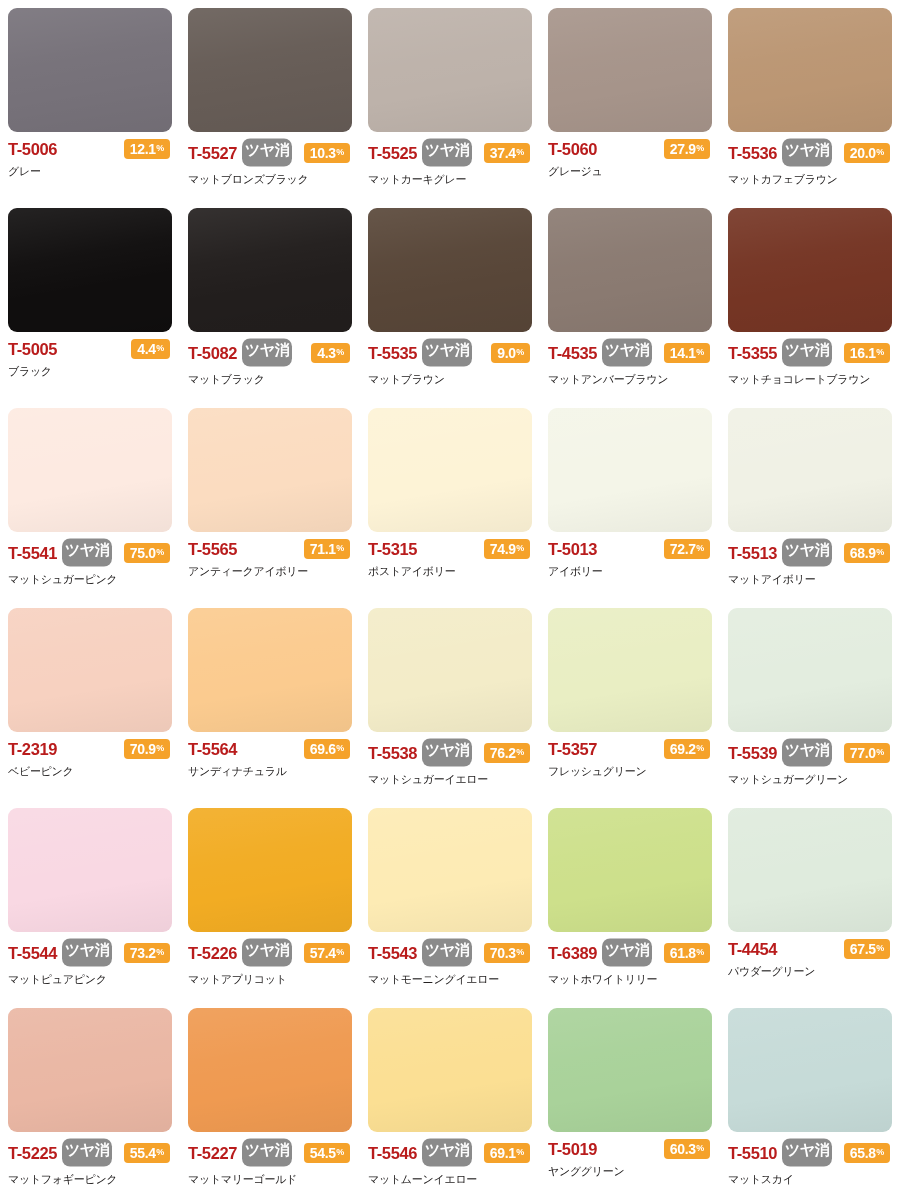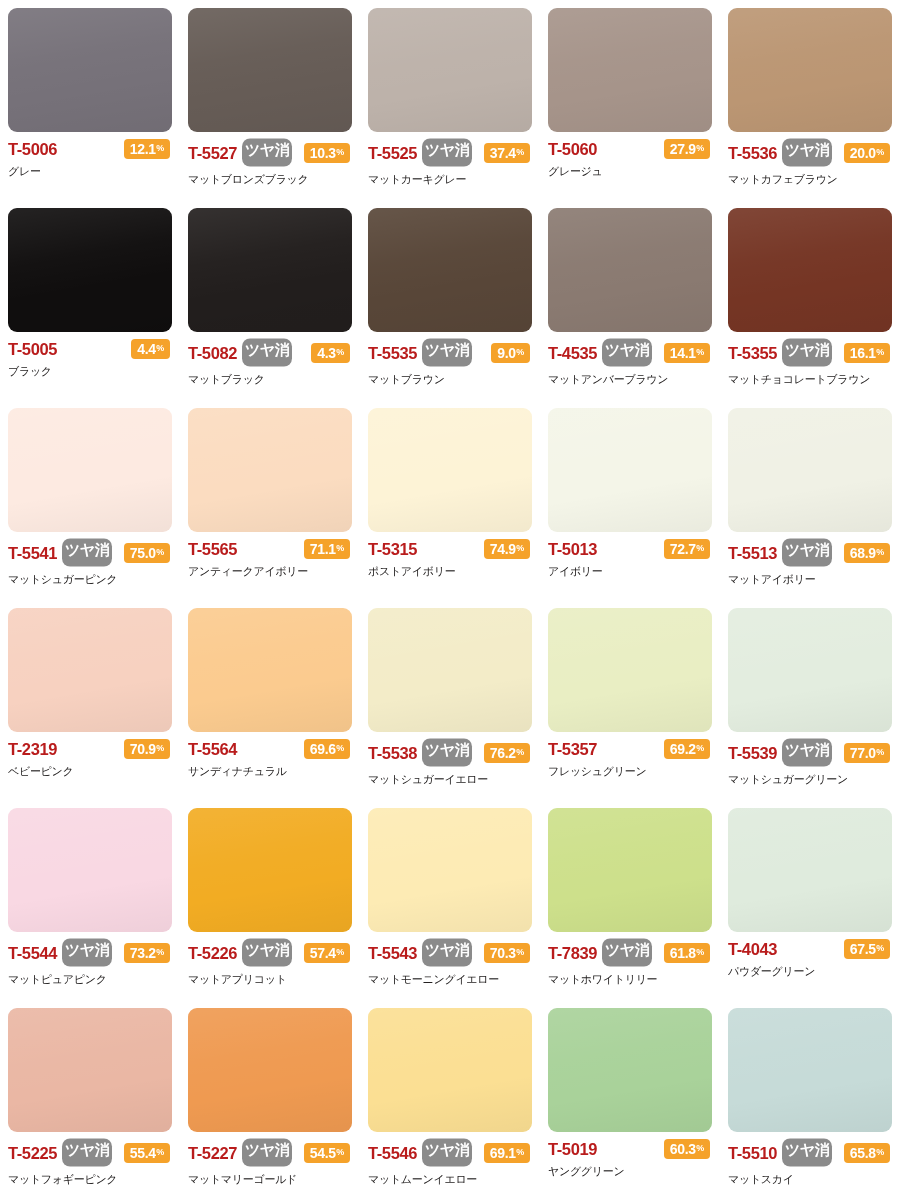--- a/index.html
+++ b/index.html
@@ -406,35 +406,35 @@
           <span class="unit">%</span>
         </span>
       </div>
       <div class="cname">マットモーニングイエロー</div>
     </div>
     <div class="cell">
       <div class="swatch" style="background: rgb(205, 224, 139);">
         <div class="sheen"></div>
       </div>
       <div class="meta">
-        <span class="code">T-7839</span>
+        <span class="code">T-6389</span>
         <span class="matte-badge">ツヤ消</span>
         <span class="pct-badge">
           <span class="value">61.8</span>
           <span class="unit">%</span>
         </span>
       </div>
       <div class="cname">マットホワイトリリー</div>
     </div>
     <div class="cell">
       <div class="swatch" style="background: rgb(223, 235, 221);">
         <div class="sheen"></div>
       </div>
       <div class="meta">
-        <span class="code">T-4043</span>
+        <span class="code">T-4454</span>
         <span class="pct-badge">
           <span class="value">67.5</span>
           <span class="unit">%</span>
         </span>
       </div>
       <div class="cname">パウダーグリーン</div>
     </div>
     <div class="cell">
       <div class="swatch" style="background: rgb(234, 183, 164);">
         <div class="sheen"></div>

